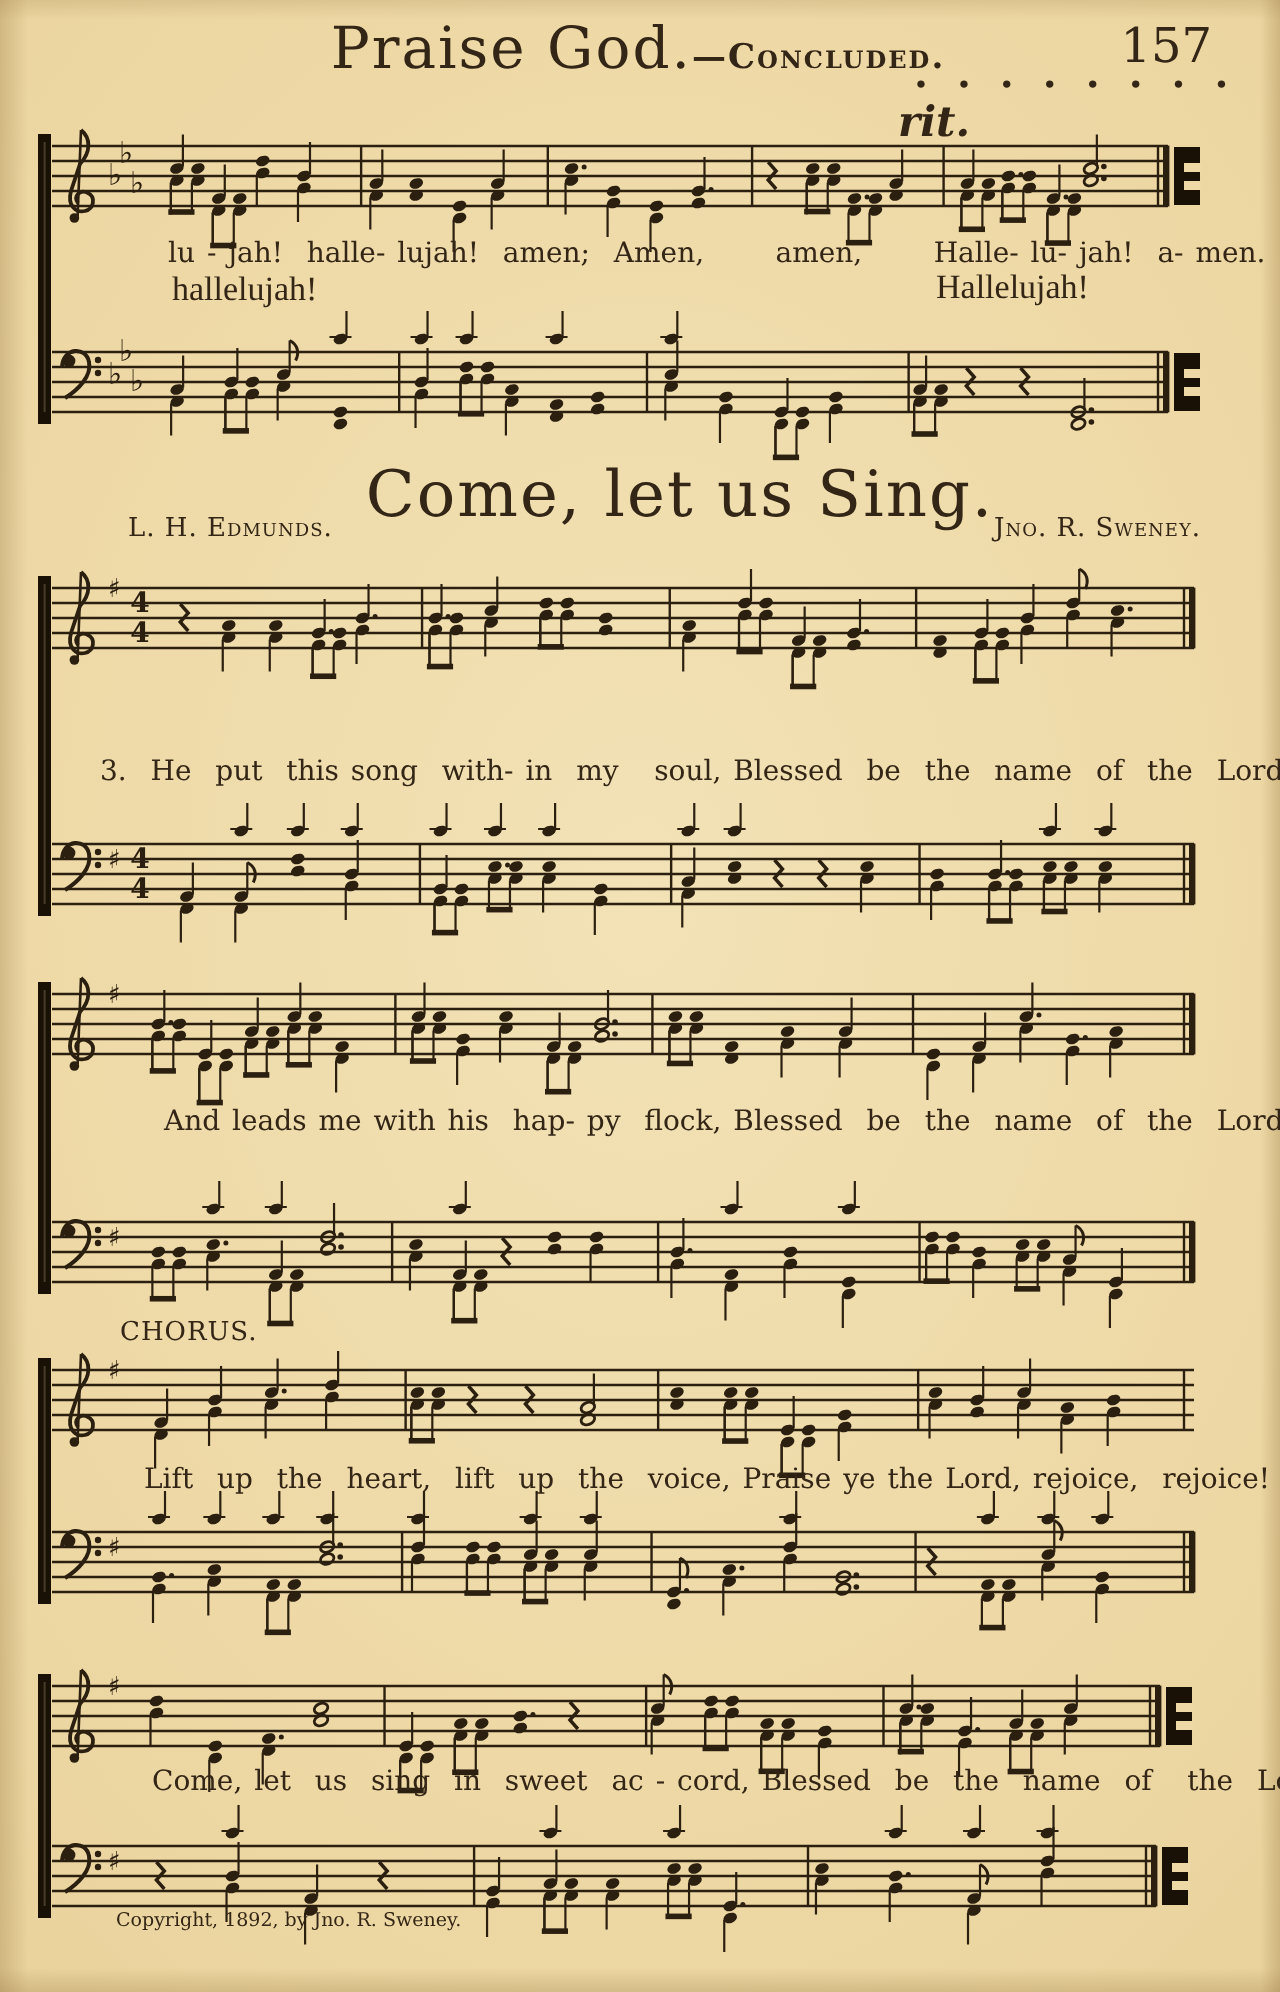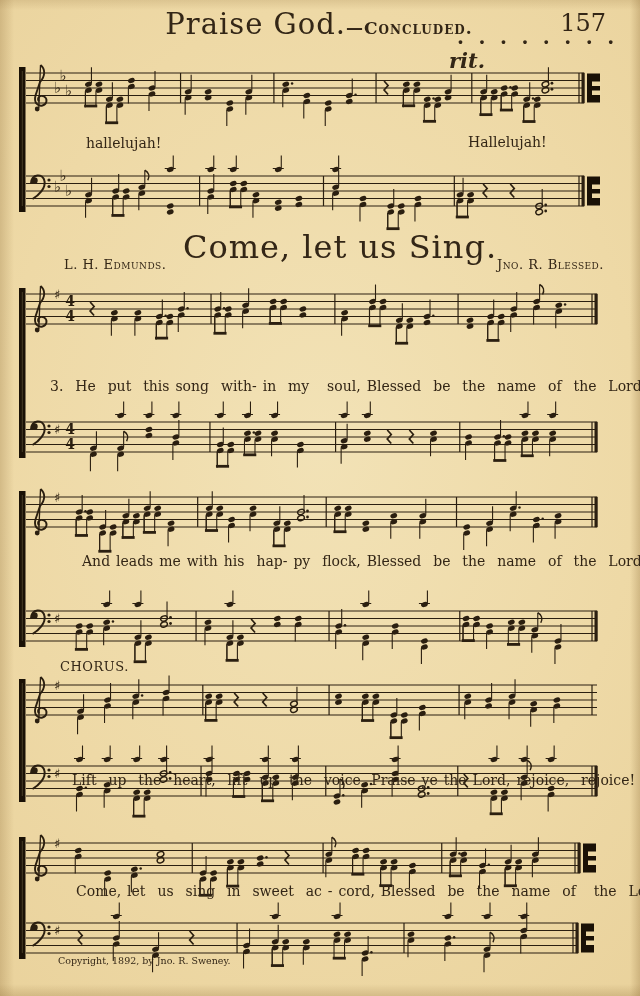--- a/index.html
+++ b/index.html
@@ -15,21 +15,21 @@
   }
   #mus{position:absolute;left:0;top:0;}
   .t{position:absolute;white-space:pre;}
   .blackletter{font-weight:normal;letter-spacing:1px;margin-left:40px;}
   .main-title{top:7px;left:0;right:42px;text-align:center;font-size:29px;}
   .main-title .subtitle{font-size:17px;font-variant:small-caps;font-weight:bold;letter-spacing:1px;}
   .pagenum{top:9px;right:34px;font-size:24px;}
   .rit{left:412px;top:48px;font-style:italic;font-weight:bold;font-size:21px;margin-left:37px;}
   .dots{left:457px;top:30px;font-size:20px;font-weight:bold;letter-spacing:14.5px;}
   .lyr{font-size:14px;word-spacing:1.5px;}
-  .echo{font-size:14px;}
+  .echo{font-size:17px;font-family:Liberation Serif, serif;}
   .song-title{top:228px;left:0;right:0;text-align:center;font-size:32px;}
   .author{font-size:13px;font-variant:small-caps;letter-spacing:.5px;margin-left:20px;}
   .chorus-label{font-size:13px;letter-spacing:.5px;}
   .copyright{font-size:9.5px;text-align:right;}
 </style>
 </head>
 <body>
 
 <div id="page">
 
@@ -1142,30 +1142,31 @@
       <line x1="518.2504909714529" y1="915.5" x2="529.2504909714529" y2="915.5" stroke="#2b1f10" stroke-width="1"></line>
     </svg>
 
   <div class="t main-title"><span class="blackletter">Praise God.</span><span class="subtitle">—Concluded.</span></div>
 
   <div class="t pagenum">157</div>
 
   <div class="t rit">rit.</div>
   <div class="t dots">········</div>
 
+  <div class="t lyr" style="left:84px;top:119px">lu - jah!  halle- lujah!  amen;  Amen,      amen,      Halle- lu- jah!  a- men.</div>
   <div class="t echo" style="left:86px;top:135px">hallelujah!</div>
   <div class="t echo" style="left:468px;top:134px">Hallelujah!</div>
 
   <div class="t song-title blackletter">Come, let us Sing.</div>
   <div class="t author" style="left:44px;top:257px">L. H. Edmunds.</div>
-  <div class="t author" style="left:477px;top:257px">Jno. R. Blessed.</div>
+  <div class="t author" style="left:477px;top:257px">Jno. R. Sweney.</div>
 
   <div class="t lyr" style="left:50px;top:378px">3.  He  put  this song  with- in  my   soul, Blessed  be  the  name  of  the  Lord;</div>
 
   <div class="t lyr" style="left:82px;top:552.5px">And leads me with his  hap- py  flock, Blessed  be  the  name  of  the  Lord.</div>
 
   <div class="t chorus-label" style="left:60px;top:659px">CHORUS.</div>
-  <div class="t lyr" style="left:72px;top:772px">Lift  up  the  heart,  lift  up  the  voice, Praise ye the Lord, rejoice,  rejoice!</div>
+  <div class="t lyr" style="left:72px;top:732px">Lift  up  the  heart,  lift  up  the  voice, Praise ye the Lord, rejoice,  rejoice!</div>
 
   <div class="t lyr" style="left:76px;top:883px">Come, let  us  sing  in  sweet  ac - cord, Blessed  be  the  name  of   the  Lord.</div>
 
   <div class="t copyright" style="left:58px;top:955px">Copyright, 1892, by Jno. R. Sweney.</div>
 </div>
 
 </body></html>

